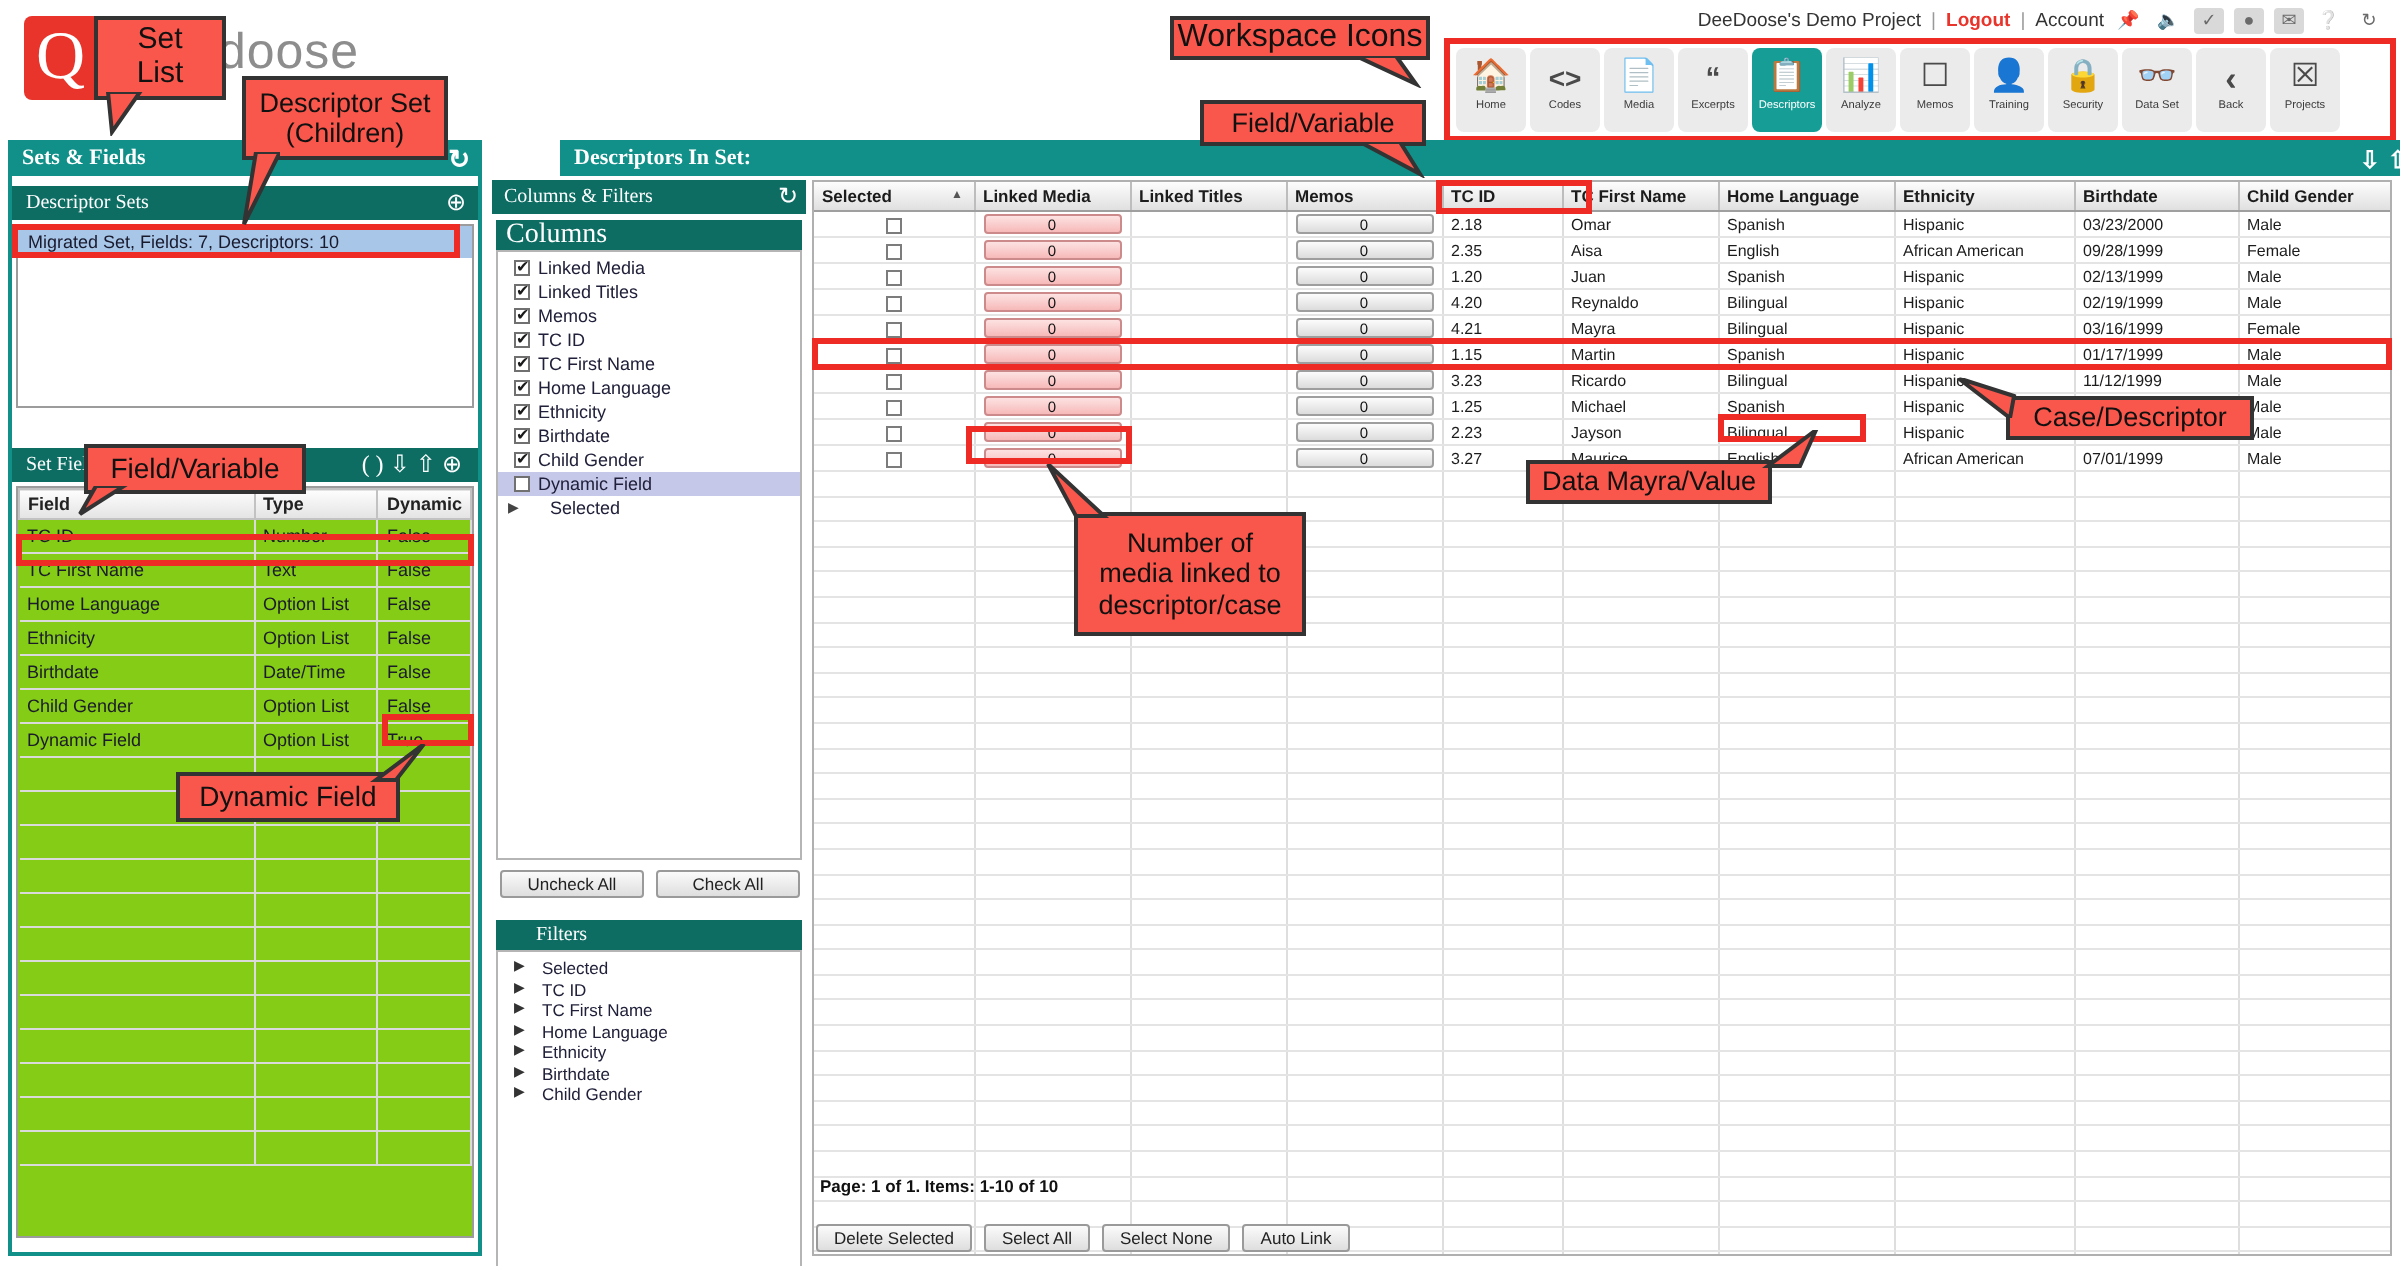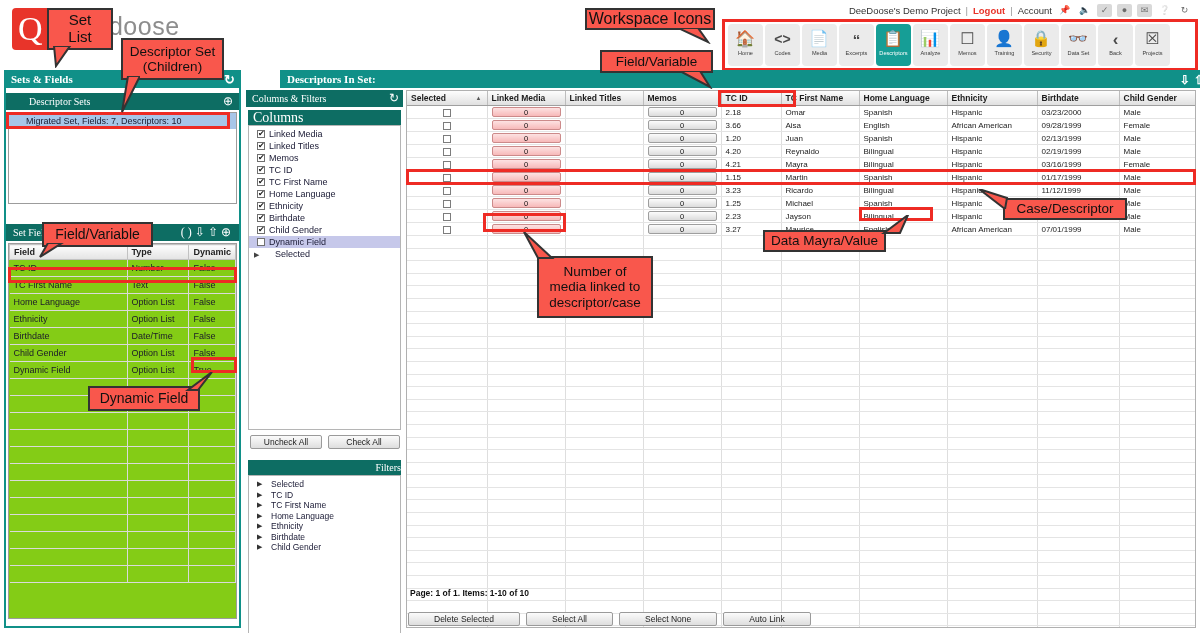--- a/index.html
+++ b/index.html
@@ -35,25 +35,25 @@
   .ws-ico { height:22px; display:flex; align-items:center; justify-content:center; color:#4a4a4a; font-size:16px; line-height:1; }
   .ws-lbl { font-size:5.6px; color:#3b3b3b; line-height:1; margin-top:1px; white-space:nowrap; }
   .ws-box { position:absolute; left:722px; top:19px; width:476px; height:52px; border:3px solid #ee2b24; pointer-events:none; }
 
   #leftcol { position:absolute; left:4px; top:70px; width:237px; height:558px; background:#109088; padding:2px; }
   #leftcol .inner { background:#fff; width:100%; height:100%; position:relative; }
 
   #sets-hdr { position:absolute; left:4px; top:70px; width:237px; height:18px; background:#109088; color:#fff; font-family:"Liberation Serif", serif; font-size:11px; font-weight:bold; line-height:18px; padding-left:7px; }
   #sets-refresh { position:absolute; right:6px; top:1px; color:#fff; font-size:13px; }
 
-  #dsets-hdr { position:absolute; left:6px; top:93px; width:233px; height:17px; background:#0d6d63; color:#fff; font-family:"Liberation Serif", serif; font-size:10px; line-height:17px; padding-left:23px; }
+  #dsets-hdr { position:absolute; left:6px; top:93px; width:233px; height:17px; background:#0d6d63; color:#fff; font-family:"Liberation Serif", serif; font-size:10px; line-height:17px; padding-left:7px; }
   #dsets-plus { position:absolute; right:6px; top:0px; color:#fff; font-size:12px; }
 
   #dsets-list { position:absolute; left:8px; top:112px; width:229px; height:92px; background:#fff; border:1px solid #9c9c9c; }
-  .dset-row { height:16px; line-height:16px; font-size:9px; padding-left:17px; color:#1a1a2e; }
+  .dset-row { height:16px; line-height:16px; font-size:9px; padding-left:5px; color:#1a1a2e; }
   .dset-row.sel { background:#a7c6e8; }
 
   #setfields-hdr { position:absolute; left:6px; top:224px; width:233px; height:17px; background:#0d6d63; color:#fff; font-family:"Liberation Serif", serif; font-size:10px; line-height:17px; padding-left:7px; }
   #setfields-icons { position:absolute; right:5px; top:0px; color:#fff; font-size:12px; letter-spacing:3px; }
 
   #fieldgrid { position:absolute; left:8px; top:243px; width:229px; height:376px; background:#84cc16; border:1px solid #9c9c9c; }
   #fieldgrid table { border-collapse:collapse; width:100%; font-size:9px; }
   #fieldgrid th { background:linear-gradient(#fdfdfd,#e3e3e3); border:1px solid #c2c2c2; text-align:left; padding:2px 4px; font-size:9px; font-weight:bold; color:#222; height:15px; }
   #fieldgrid td { border-bottom:1px solid #dadada; border-right:1px solid #dadada; padding:2px 4px; height:17px; color:#1b1b2a; }
 
@@ -69,39 +69,39 @@
   .col-item { height:12px; line-height:12px; font-size:9px; padding-left:20px; position:relative; color:#20203a; }
   .col-item.sel { background:#c6c8ea; }
   .col-item .cbx { position:absolute; left:8px; top:1.5px; width:8px; height:8px; border:1px solid #707070; background:#fff; }
   .col-item .cbx.on:after { content:"\2714"; position:absolute; left:0px; top:-3px; font-size:8px; color:#1a1a1a; }
   .col-item .arr { position:absolute; left:5px; top:1px; font-size:7px; color:#444; }
 
   #btn-uncheck { position:absolute; left:4px; top:345px; width:72px; height:14px; }
   #btn-check { position:absolute; left:82px; top:345px; width:72px; height:14px; }
   .gbtn { background:linear-gradient(#fbfbfb,#dedede); border:1px solid #9a9a9a; border-radius:2px; font-size:8.5px; color:#222; display:flex; align-items:center; justify-content:center; cursor:pointer; font-family:"Liberation Sans",sans-serif; }
 
-  #filters-hdr { position:absolute; left:2px; top:370px; width:153px; height:15px; background:#0d6d63; color:#fff; font-family:"Liberation Serif", serif; font-size:10px; line-height:15px; padding-left:20px;text-align:right; }
+  #filters-hdr { position:absolute; left:2px; top:370px; width:153px; height:15px; background:#0d6d63; color:#fff; font-family:"Liberation Serif", serif; font-size:10px; line-height:15px; padding-left:20px; }
   #filters-list { position:absolute; left:2px; top:385px; width:153px; height:215px; background:#fff; border:1px solid #b5b5b5; padding-top:3px; }
   .filt-item { height:10.5px; line-height:10.5px; font-size:8.5px; padding-left:22px; position:relative; color:#20203a; }
   .filt-item .arr { position:absolute; left:8px; top:0px; font-size:7px; color:#333; }
 
   
   #tblwrap { position:absolute; left:406px; top:90px; width:790px; height:538px; background:#fff; border:1px solid #b0b0b0; overflow:hidden; }
   #tbl { border-collapse:collapse; width:100%; table-layout:fixed; }
   #tbl th { background:linear-gradient(#fdfdfd,#e0e0e0); border-right:1px solid #bdbdbd; border-bottom:1px solid #9f9f9f; font-size:8.5px; font-weight:bold; text-align:left; padding:2px 4px; height:14px; color:#1c1c1c; position:relative; }
   #tbl td { border-right:1px solid #dedede; border-bottom:1px solid #e4e4e4; font-size:8px; padding:1px 4px; height:12.6px; color:#1c1c1c; overflow:hidden; white-space:nowrap; }
   .cellbtn { display:block; width:100%; height:10px; line-height:9px; text-align:center; font-size:7.5px; border:1px solid #9e9e9e; border-radius:2px; background:linear-gradient(#fcfcfc,#dcdcdc); color:#111; }
   .cellbtn.pink { background:linear-gradient(#fde2e2,#f7b9b9); border-color:#cc8a8a; }
   .rowcbx { width:8px; height:8px; border:1px solid #7c7c7c; background:#fff; margin:1px auto 0 auto; display:block; }
   .sortarrow { position:absolute; right:5px; top:4px; font-size:6px; color:#555; }
   .emptyrow td { height:12.6px; }
 
   #pageinfo { position:absolute; left:410px; top:588px; font-size:8.5px; font-weight:bold; color:#111; }
   #tblbtns { position:absolute; left:408px; top:612px; display:flex; gap:6px; }
-  #tblbtns .gbtn { height:14px; padding:0 25px; }
+  #tblbtns .gbtn { height:14px; padding:0 8px; }
 
   
   .callout { position:absolute; background:#f9574c; border:2px solid #333; color:#111; font-family:"Liberation Sans", sans-serif; font-size:15px; text-align:center; display:flex; align-items:center; justify-content:center; flex-direction:column; line-height:1.12; }
   .hlbox { position:absolute; border:3px solid #ee2b24; pointer-events:none; }
 </style>
 </head>
 <body>
 
 <div id="topbar">
   <div id="logo-block">
@@ -404,21 +404,21 @@
           <td>
             <span class="rowcbx"></span>
           </td>
           <td>
             <span class="cellbtn pink">0</span>
           </td>
           <td></td>
           <td>
             <span class="cellbtn">0</span>
           </td>
-          <td>3.66</td>
+          <td>2.35</td>
           <td>Aisa</td>
           <td>English</td>
           <td>African American</td>
           <td>09/28/1999</td>
           <td>Female</td>
         </tr>
         <tr>
           <td>
             <span class="rowcbx"></span>
           </td>

